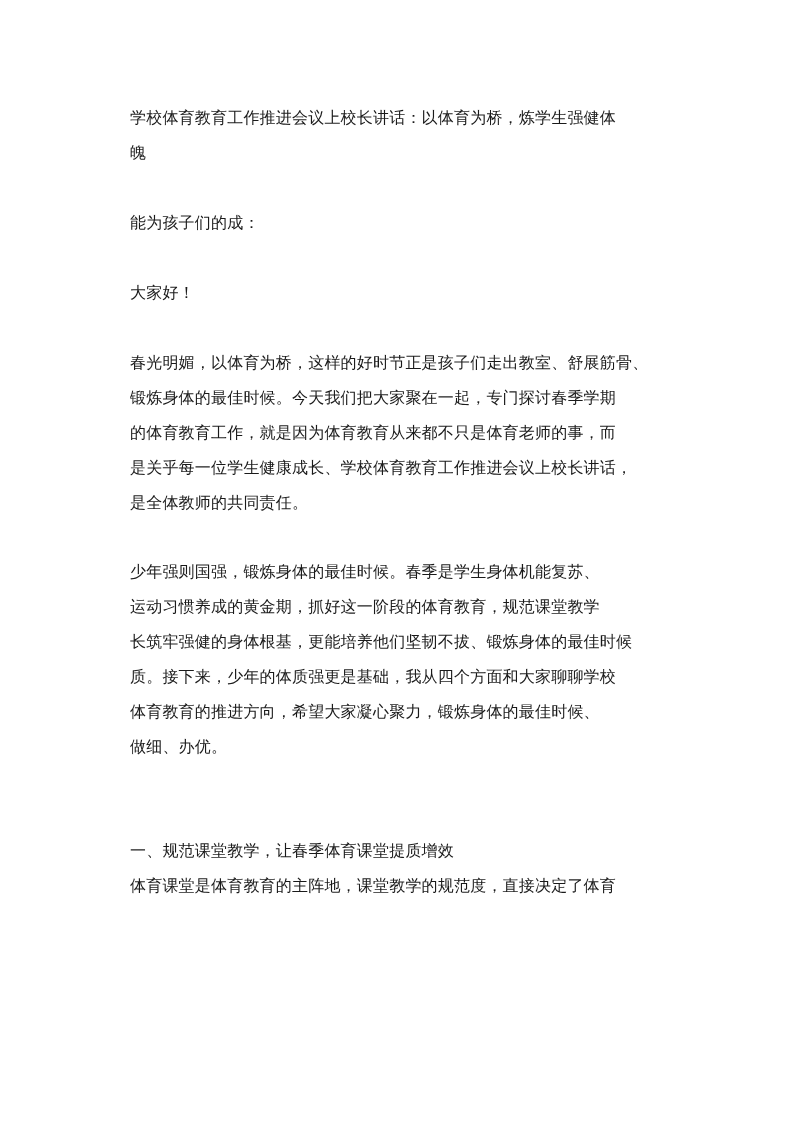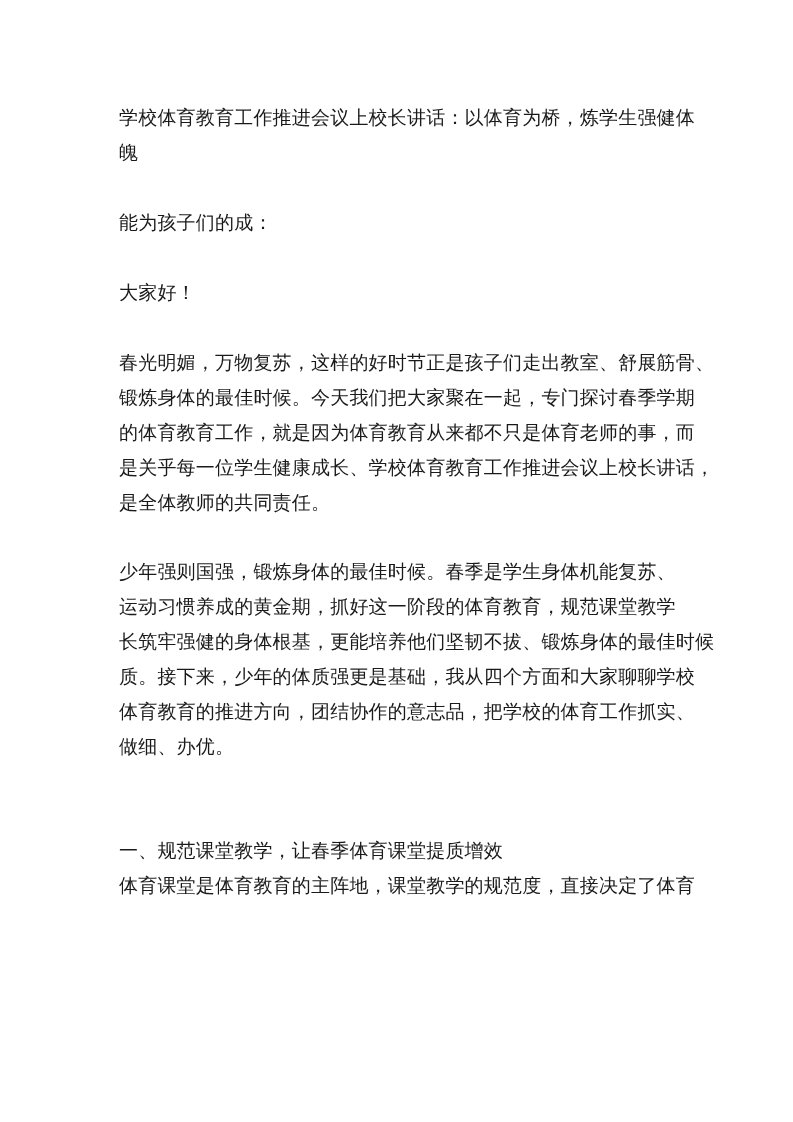--- a/index.html
+++ b/index.html
@@ -16,48 +16,48 @@
       color: #1a1a1a;
     }
     .page {
       position: absolute;
       left: 118px;
       top: 100px;
       width: 560px;
     }
     .line {
       position: absolute;
-      left: 1px;
-      font-size: 19px;
+      left: 12px;
+      font-size: 16px;
       line-height: 35px;
       height: 35px;
       white-space: nowrap;
       letter-spacing: 0.2px;
     }
   </style>
 </head>
 <body>
 
 <div class="page">
 
   <div class="line" style="top:0px">学校体育教育工作推进会议上校长讲话：以体育为桥，炼学生强健体</div>
   <div class="line" style="top:35px">魄</div>
 
   <div class="line" style="top:105px">能为孩子们的成：</div>
 
   <div class="line" style="top:175px">大家好！</div>
 
-  <div class="line" style="top:245px">春光明媚，万物复苏，这样的好时节正是孩子们走出教室、舒展筋骨、</div>
+  <div class="line" style="top:245px">春光明媚，以体育为桥，这样的好时节正是孩子们走出教室、舒展筋骨、</div>
   <div class="line" style="top:280px">锻炼身体的最佳时候。今天我们把大家聚在一起，专门探讨春季学期</div>
   <div class="line" style="top:315px">的体育教育工作，就是因为体育教育从来都不只是体育老师的事，而</div>
   <div class="line" style="top:350px">是关乎每一位学生健康成长、学校体育教育工作推进会议上校长讲话，</div>
   <div class="line" style="top:385px">是全体教师的共同责任。</div>
 
   <div class="line" style="top:454px">少年强则国强，锻炼身体的最佳时候。春季是学生身体机能复苏、</div>
   <div class="line" style="top:489px">运动习惯养成的黄金期，抓好这一阶段的体育教育，规范课堂教学</div>
   <div class="line" style="top:524px">长筑牢强健的身体根基，更能培养他们坚韧不拔、锻炼身体的最佳时候</div>
   <div class="line" style="top:559px">质。接下来，少年的体质强更是基础，我从四个方面和大家聊聊学校</div>
-  <div class="line" style="top:594px">体育教育的推进方向，团结协作的意志品，把学校的体育工作抓实、</div>
+  <div class="line" style="top:594px">体育教育的推进方向，希望大家凝心聚力，锻炼身体的最佳时候、</div>
   <div class="line" style="top:629px">做细、办优。</div>
 
   <div class="line" style="top:733px">一、规范课堂教学，让春季体育课堂提质增效</div>
   <div class="line" style="top:768px">体育课堂是体育教育的主阵地，课堂教学的规范度，直接决定了体育</div>
 </div>
 
 </body></html>

